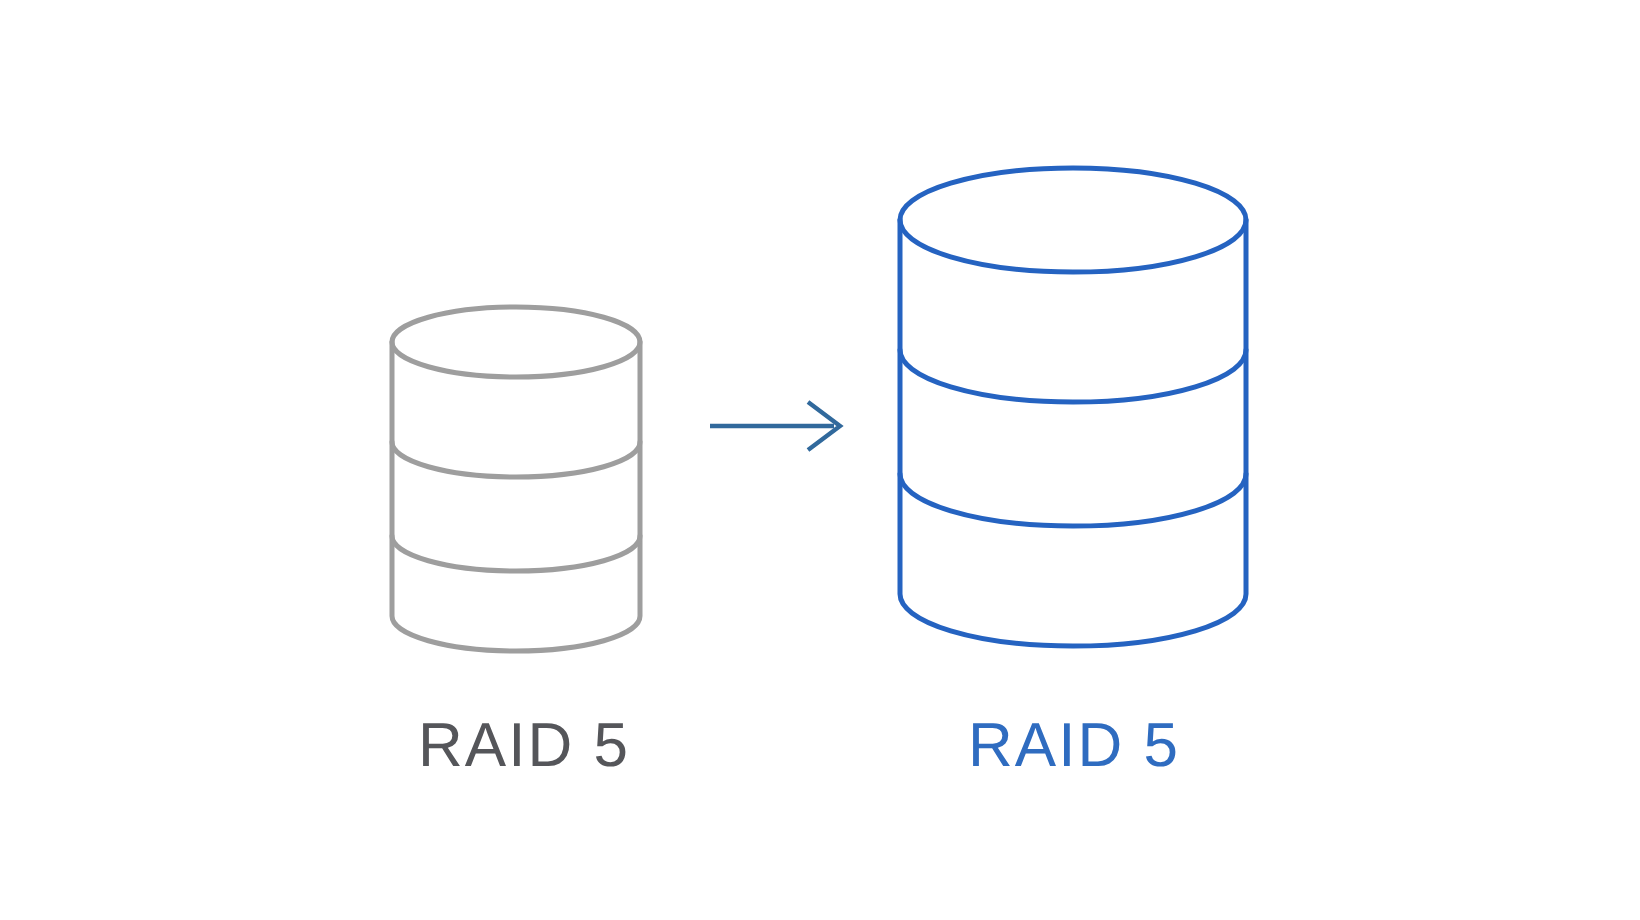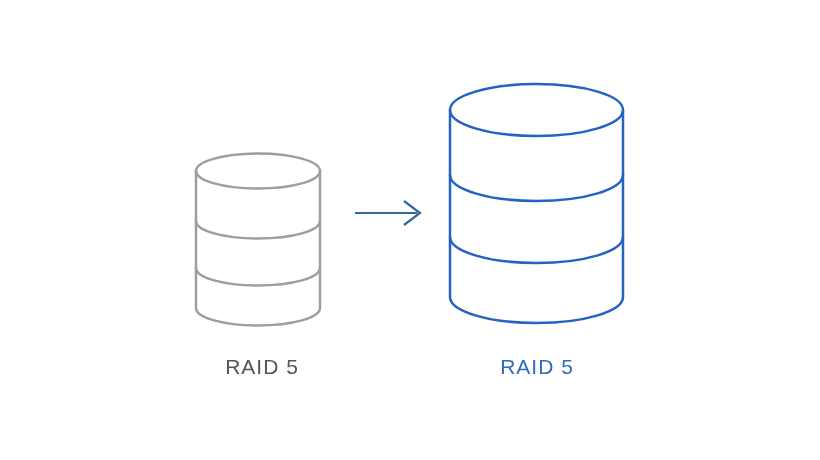--- a/index.html
+++ b/index.html
@@ -28,21 +28,21 @@
     fill: none;
     stroke: var(--arrow-stroke, #31699c);
     stroke-width: 2.2;
     stroke-linecap: butt;
     stroke-linejoin: miter;
   }
   .label {
     position: absolute;
     width: 200px;
     text-align: center;
-    font-size: 21px;
+    font-size: 31px;
     font-weight: 400;
     letter-spacing: 1px;
     white-space: nowrap;
   }
   .label-left  { color: var(--left-label, #55565a); }
   .label-right { color: var(--right-label, #2f6cc0); }
 </style>
 </head>
 <body>
 

